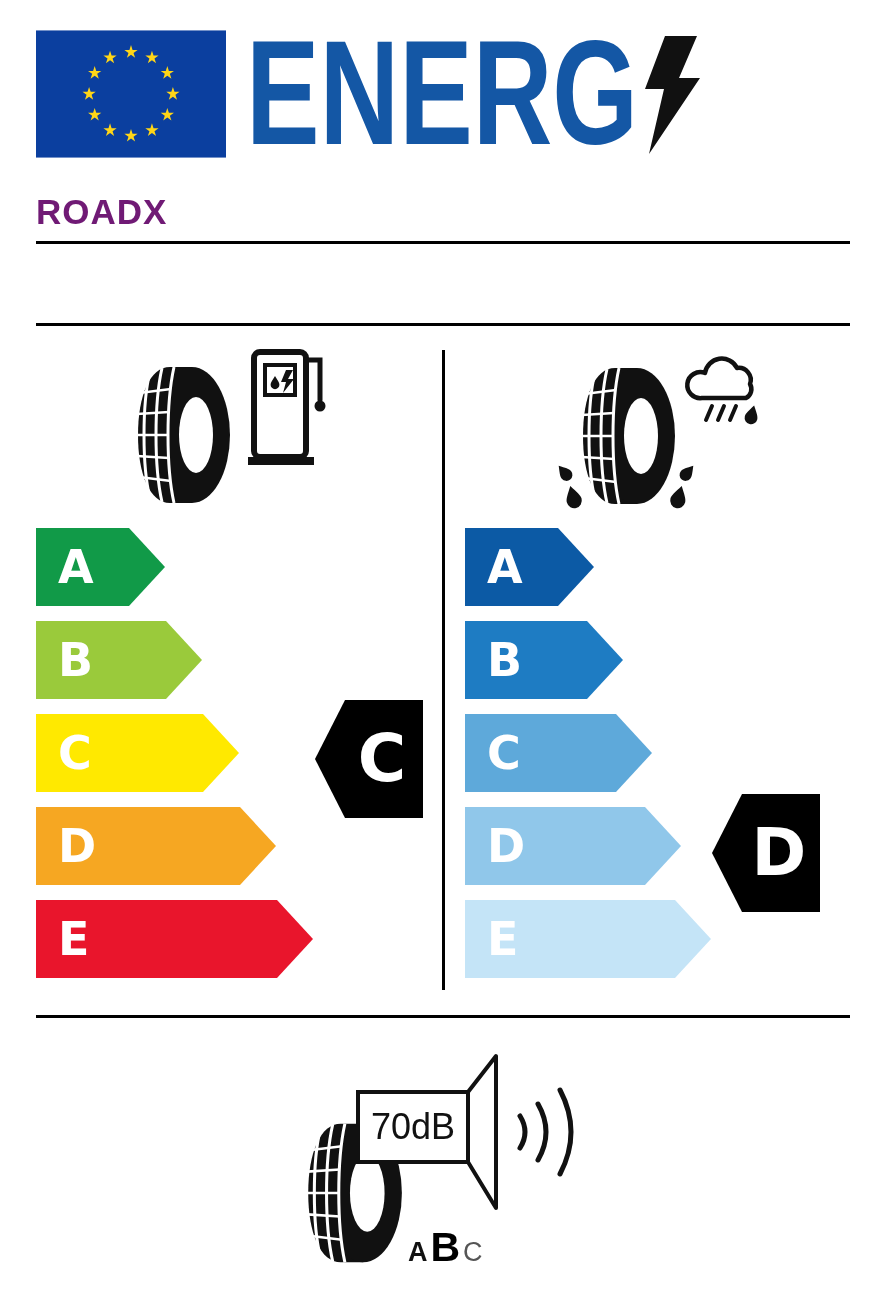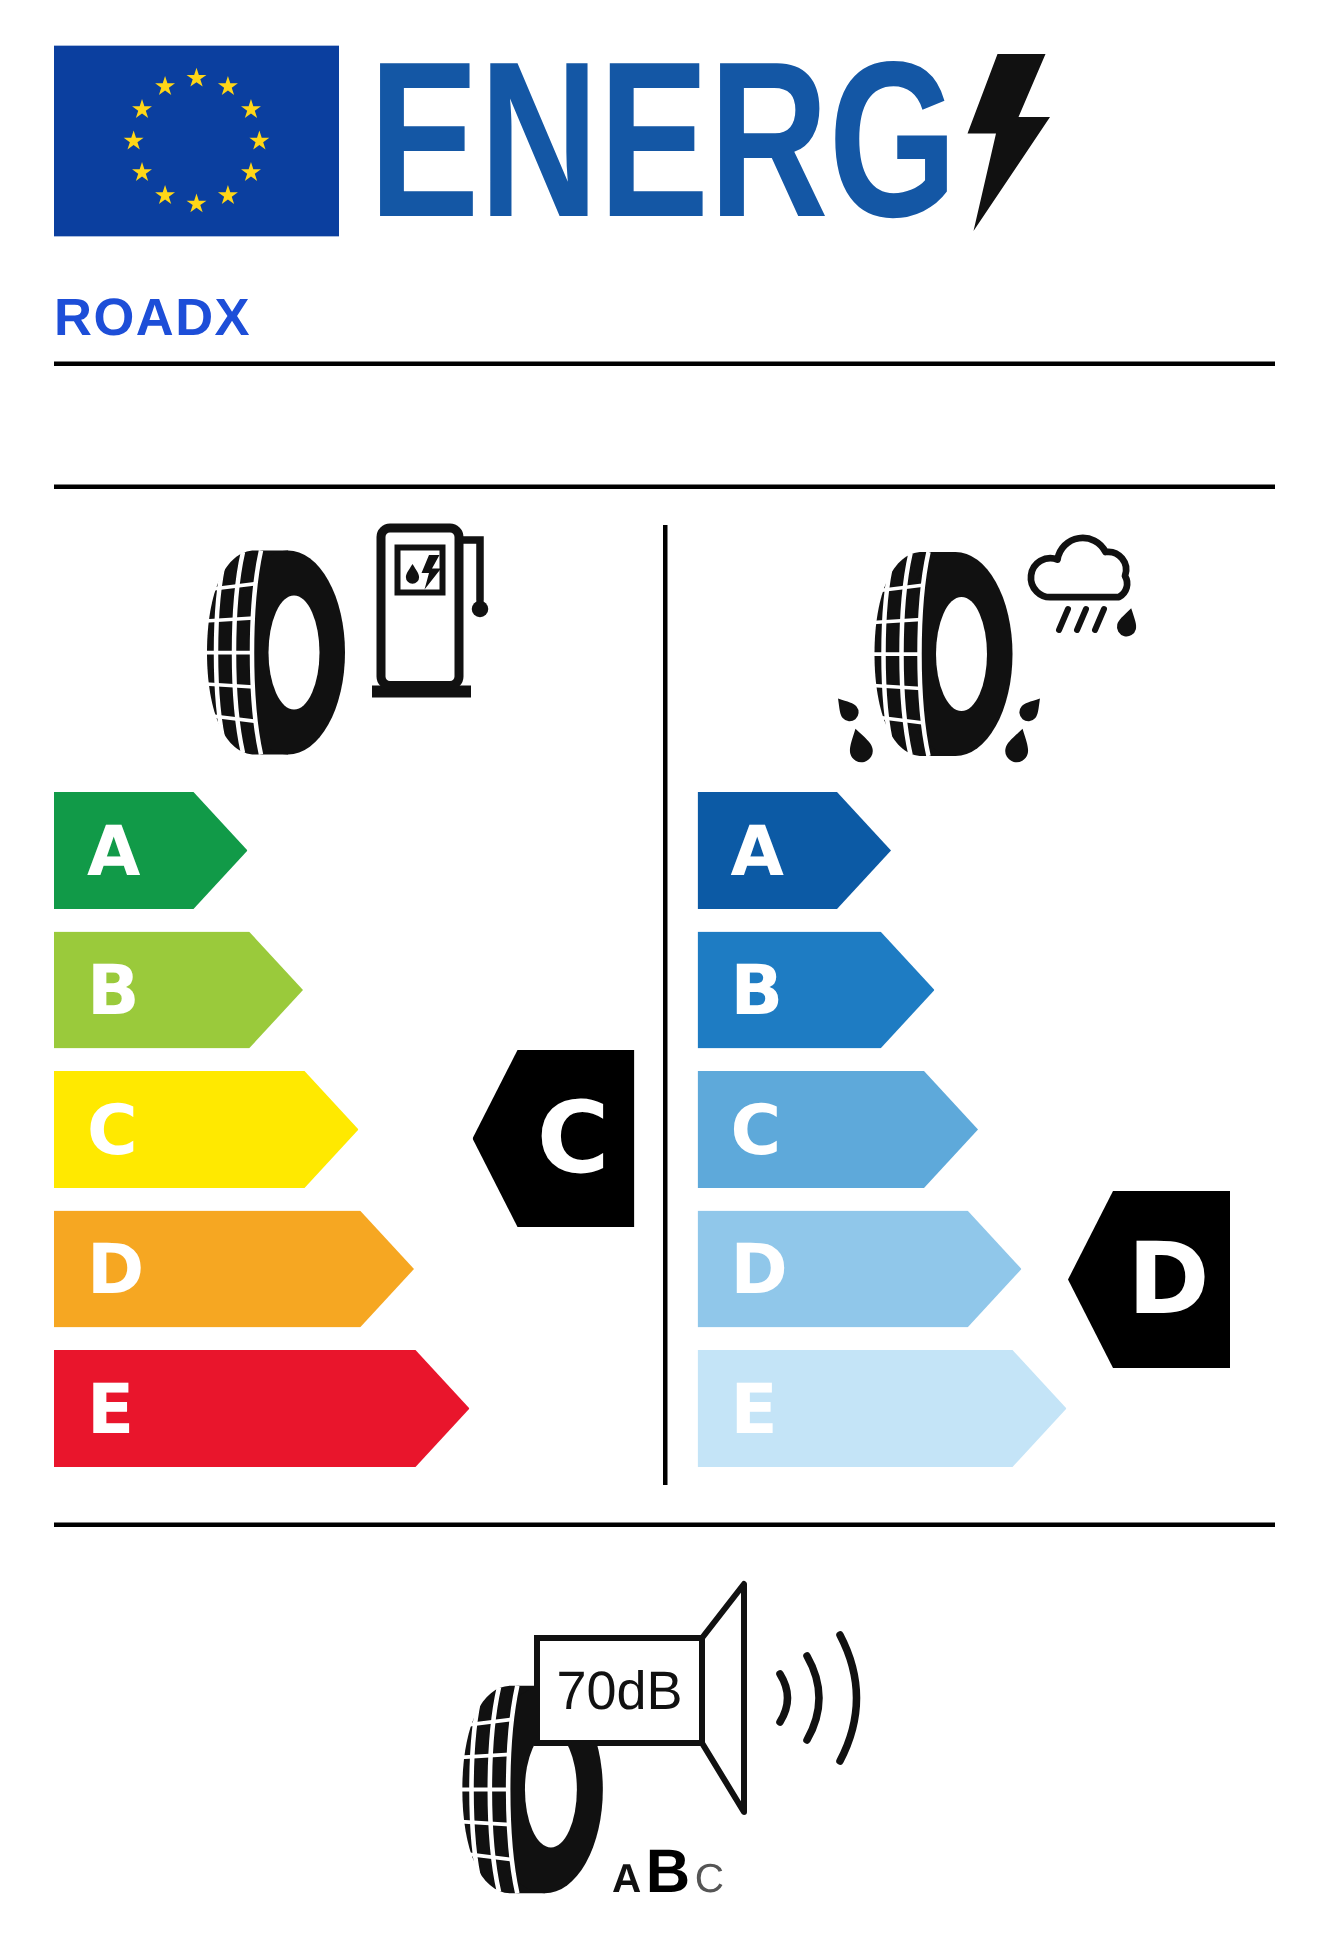--- a/index.html
+++ b/index.html
@@ -4,21 +4,21 @@
 <title>EU Tyre Label</title>
 <style>
   * { margin:0; padding:0; box-sizing:border-box; }
   html,body { background:#fff; }
   .label-root { position:relative; width:886px; height:1299px; background:#fff;
                 font-family:"Liberation Sans","DejaVu Sans",sans-serif; overflow:hidden; }
   .icon { position:absolute; }
   .rule { position:absolute; left:36px; width:814px; height:3px; background:#000; }
   .divider { position:absolute; left:442px; top:350px; width:3px; height:640px; background:#000; }
   .brand { position:absolute; left:36px; top:192px; font-size:35px; font-weight:700;
-           letter-spacing:1px; color:#1d4ed8; }
+           letter-spacing:1px; color:#701a75; }
   .bar { position:absolute; display:flex; align-items:center; height:78px;
          clip-path: polygon(0 0, calc(100% - 36px) 0, 100% 50%, calc(100% - 36px) 100%, 0 100%); }
   .bar.l { left:36px; } .bar.r { left:465px; }
   .bar-letter { color:#fff; font-family:"DejaVu Sans",sans-serif; font-size:46px;
                 font-weight:700; padding-left:22px; line-height:1; }
   .pennant { position:absolute; width:108px; height:118px; background:#000;
              clip-path: polygon(0 50%, 30px 0, 100% 0, 100% 100%, 30px 100%);
              display:flex; align-items:center; justify-content:center; }
   .pennant-letter { color:#fff; font-family:"DejaVu Sans",sans-serif; font-size:66px;
                     font-weight:700; margin-left:26px; line-height:1; }

